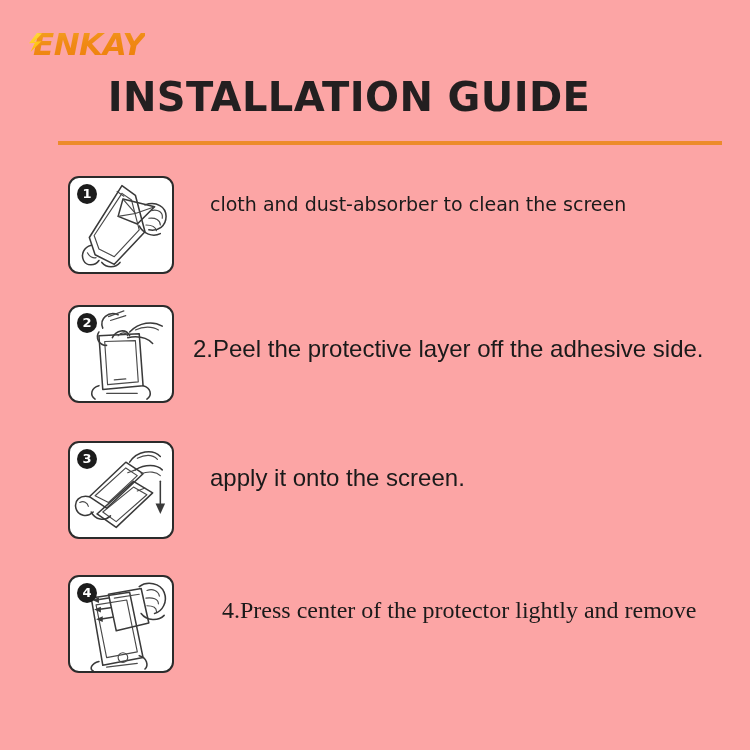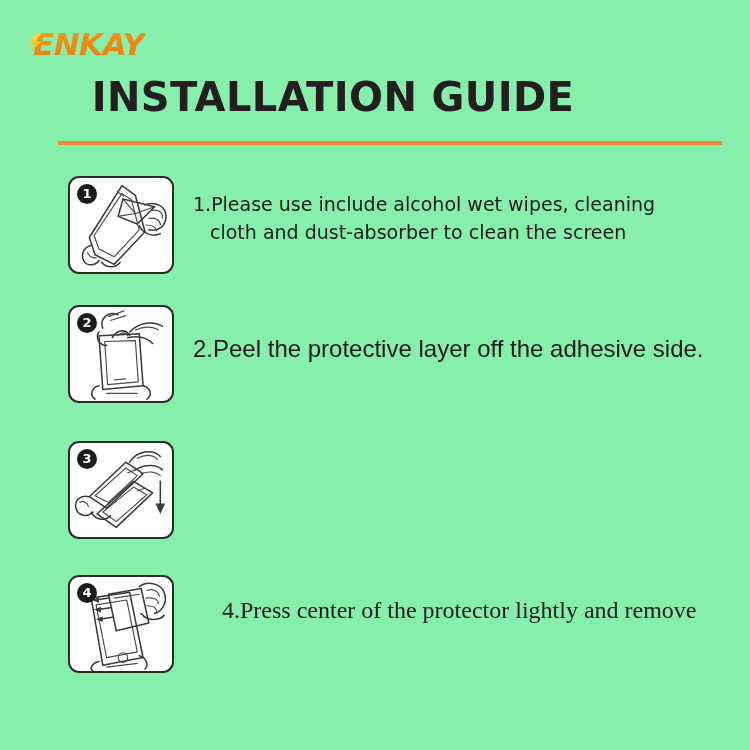--- a/index.html
+++ b/index.html
@@ -12,21 +12,21 @@
     height: 750px;
     overflow: hidden;
     font-family: "Liberation Sans", sans-serif;
     -webkit-font-smoothing: antialiased;
   }
 
   .page {
     position: relative;
     width: 750px;
     height: 750px;
-    background: #86efac;
+    background: #fca5a5;
   }
 
   
   .brand {
     position: absolute;
     left: 33px;
     top: 27px;
     height: 34px;
     display: flex;
     align-items: center;
@@ -52,21 +52,21 @@
     width: 13px;
     height: 19px;
     background: linear-gradient(150deg, #FFE14D 0%, #FFC412 60%, #F8A70B 100%);
     clip-path: polygon(62% 0%, 100% 2%, 40% 46%, 96% 44%, 12% 100%, 44% 52%, 0% 54%);
     pointer-events: none;
   }
 
   
   .title {
     position: absolute;
-    left: 0;
+    left: 16px;
     top: 74px;
     width: 666px;
     text-align: center;
     font-family: "DejaVu Sans", sans-serif;
     font-weight: bold;
     font-size: 40px;
     letter-spacing: 0.4px;
     color: #231f20;
   }
 
@@ -182,21 +182,20 @@
           <path class="ink-thin" d="M50 40 L68 37"></path>
 
           <path class="ink" d="M78 28 C90 24 100 30 100 40 C100 50 92 56 82 54"></path>
           <path class="ink-thin" d="M84 34 C92 32 97 36 96 42"></path>
           <path class="ink-thin" d="M82 42 C89 41 94 44 94 49"></path>
           <path class="ink-thin" d="M79 49 C85 49 89 51 90 55"></path>
           <path class="ink" d="M72 50 C76 58 86 62 94 58"></path>
         </svg>
       </div>
       <div class="step-text">
-        <span class="line">1.Please use include alcohol wet wipes, cleaning</span>
         <span class="line indent">cloth and dust-absorber to clean the screen</span>
       </div>
     </div>
 
     <div class="step step-2">
       <div class="thumb">
         <div class="badge">2</div>
         <svg viewBox="0 0 106 98">
 
           <path class="ink" d="M30 30 L72 28 L76 82 L34 86 Z"></path>
@@ -245,20 +244,21 @@
           <path class="ink" d="M62 20 C70 8 86 6 94 14"></path>
           <path class="ink-thin" d="M70 16 C78 12 86 12 91 17"></path>
           <path class="ink" d="M68 28 C78 22 90 22 96 28"></path>
           <path class="ink-thin" d="M74 32 C82 29 90 30 94 34"></path>
 
           <path class="ink" d="M94 40 L94 66" stroke-width="2.2"></path>
           <path class="ink-fill" d="M89 63 L99 63 L94 74 Z"></path>
         </svg>
       </div>
       <div class="step-text">
+        <span class="line indent">apply it onto the screen.</span>
       </div>
     </div>
 
     <div class="step step-4">
       <div class="thumb">
         <div class="badge">4</div>
         <svg viewBox="0 0 106 98">
 
           <path class="ink" d="M22 22 L62 16 L76 84 L34 92 Z"></path>
           <path class="ink-thin" d="M27 29 L59 24 L70 78 L38 84 Z"></path>

